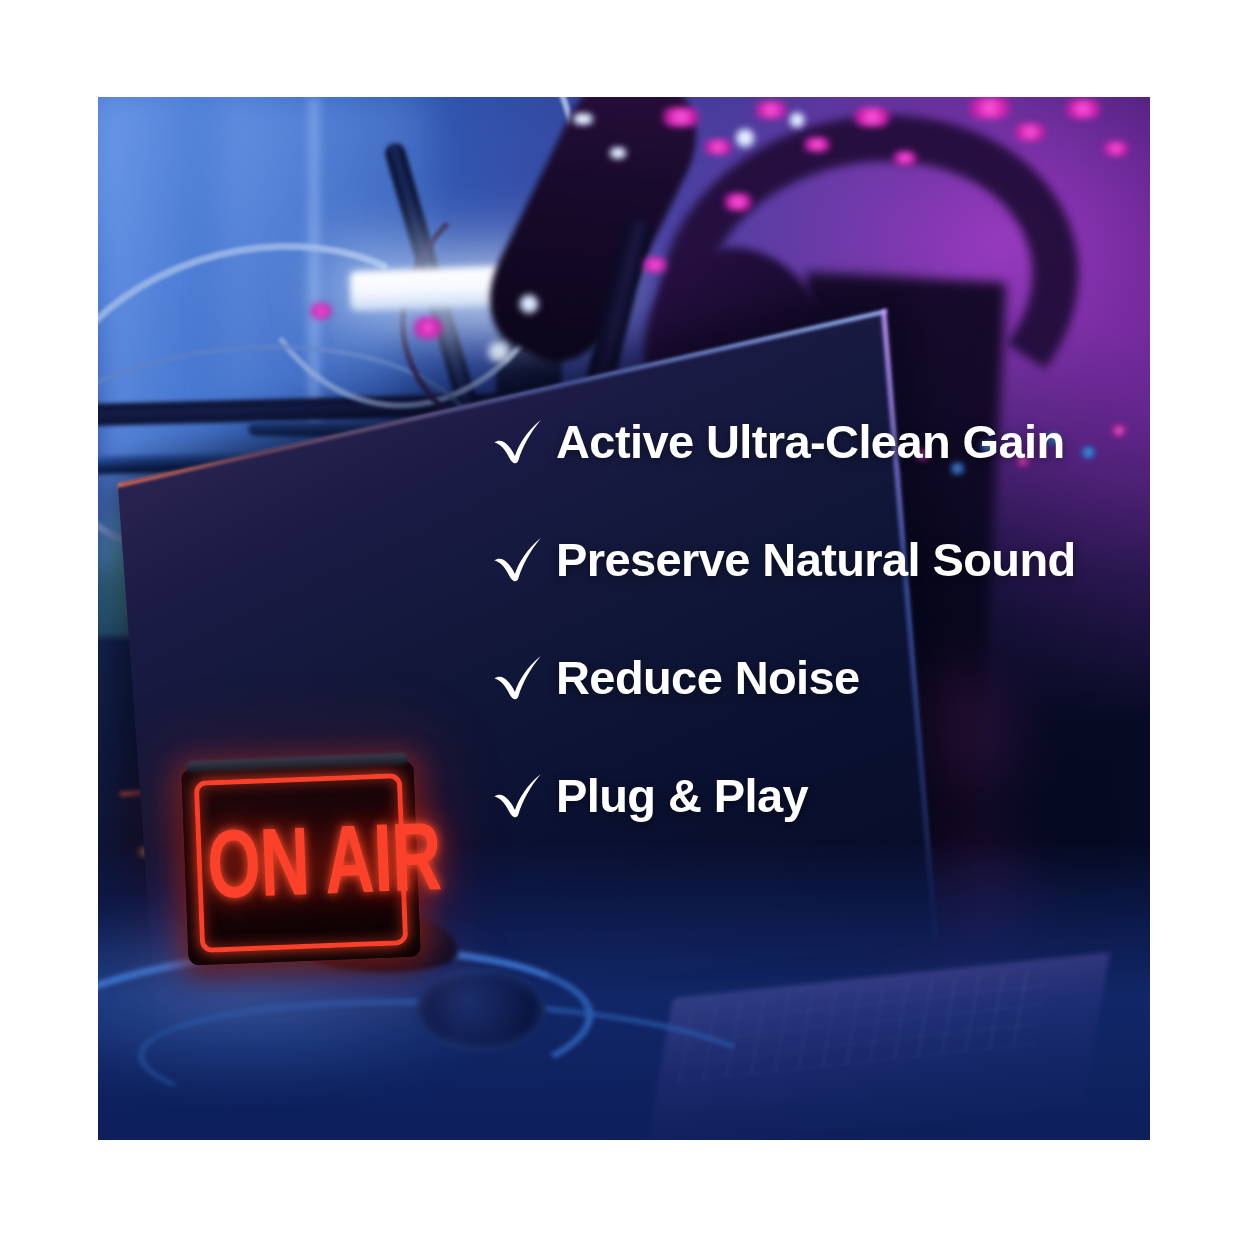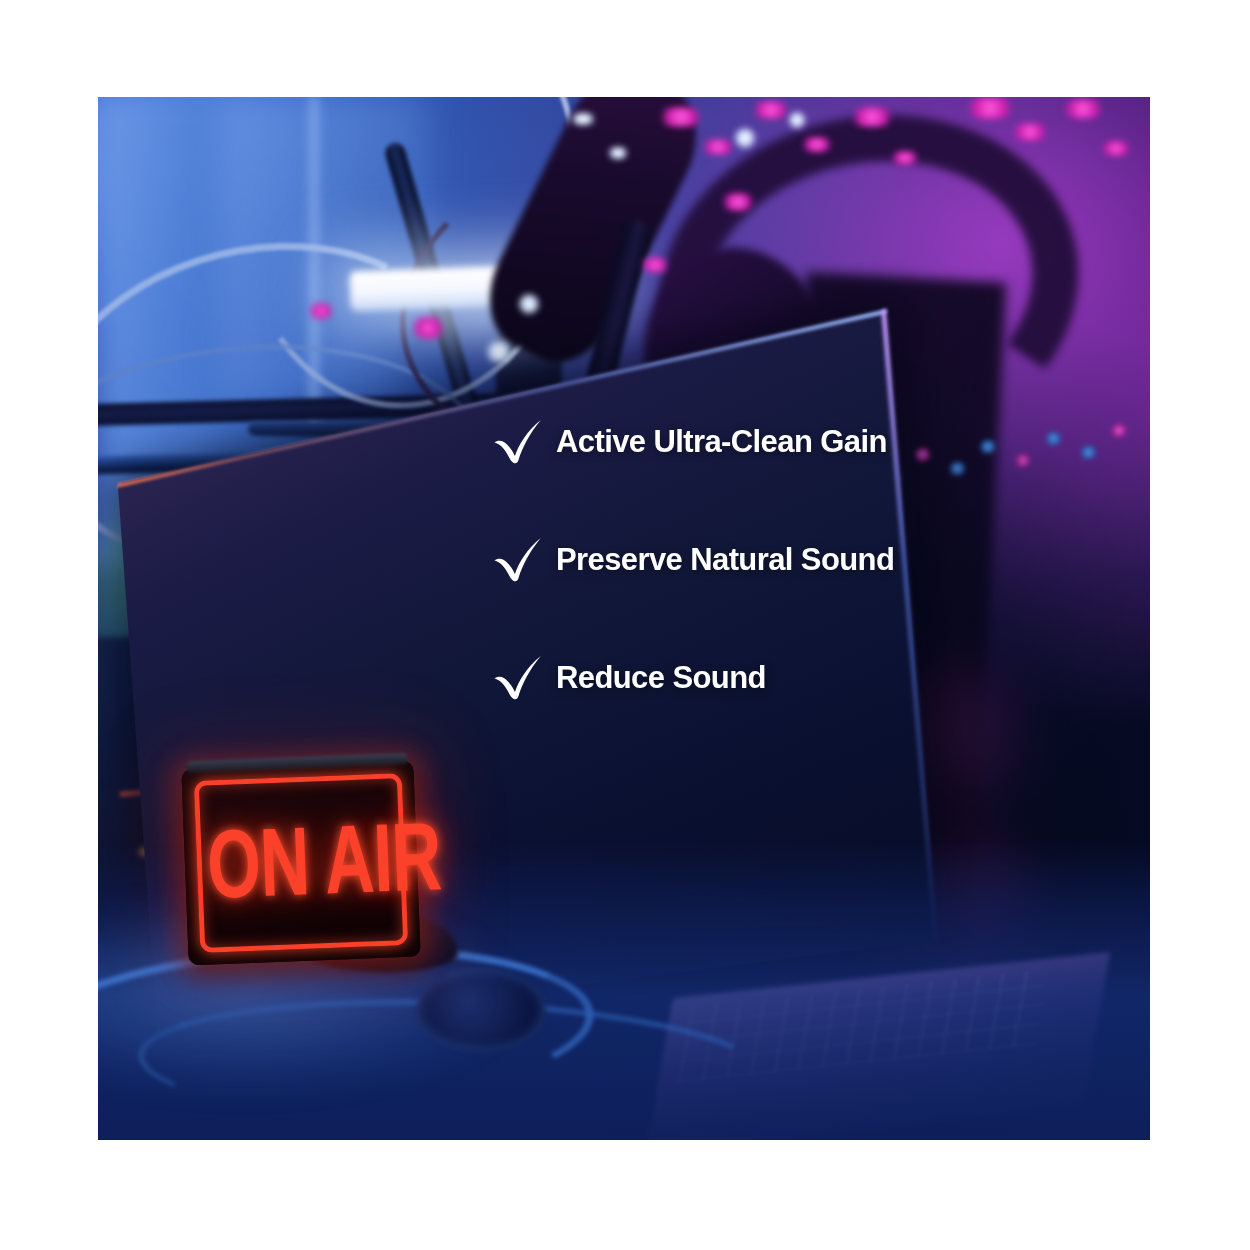--- a/index.html
+++ b/index.html
@@ -465,21 +465,21 @@
     flex: 0 0 auto;
     width: 56px;
     height: 56px;
     margin-right: 10px;
     display: block;
   }
   .feature-label {
     color: #ffffff;
     font-family: "Liberation Sans", sans-serif;
     font-weight: 700;
-    font-size: 31px;
+    font-size: 47px;
     line-height: 1;
     letter-spacing: -0.6px;
     white-space: nowrap;
     text-shadow: 0 2px 10px rgba(0,0,0,.45);
   }
 </style>
 </head>
 <body>
 
 <div id="product-feature-card">
@@ -602,18 +602,24 @@
         <div class="feature-row">
           <svg class="check-icon" viewBox="0 0 64 64" aria-hidden="true">
             <path d="M5 33.5 C10 30 16 31.5 20.5 37 C25 42 26.5 45 28.5 49 C33 36 42 21 58 8 C45 24 37 39 32.5 54 C31.5 57 29.5 58 27 57 C24.5 56 23 53 20 47.5 C16.5 41 12 36 5 33.5 Z" fill="#ffffff"></path>
           </svg>
           <span class="feature-label">Preserve Natural Sound</span>
         </div>
         <div class="feature-row">
           <svg class="check-icon" viewBox="0 0 64 64" aria-hidden="true">
             <path d="M5 33.5 C10 30 16 31.5 20.5 37 C25 42 26.5 45 28.5 49 C33 36 42 21 58 8 C45 24 37 39 32.5 54 C31.5 57 29.5 58 27 57 C24.5 56 23 53 20 47.5 C16.5 41 12 36 5 33.5 Z" fill="#ffffff"></path>
           </svg>
-          <span class="feature-label">Reduce Sound</span>
+          <span class="feature-label">Reduce Noise</span>
+        </div>
+        <div class="feature-row">
+          <svg class="check-icon" viewBox="0 0 64 64" aria-hidden="true">
+            <path d="M5 33.5 C10 30 16 31.5 20.5 37 C25 42 26.5 45 28.5 49 C33 36 42 21 58 8 C45 24 37 39 32.5 54 C31.5 57 29.5 58 27 57 C24.5 56 23 53 20 47.5 C16.5 41 12 36 5 33.5 Z" fill="#ffffff"></path>
+          </svg>
+          <span class="feature-label">Plug &amp; Play</span>
         </div>
       </div>
 
   </div>
 </div>
 
 </body></html>

